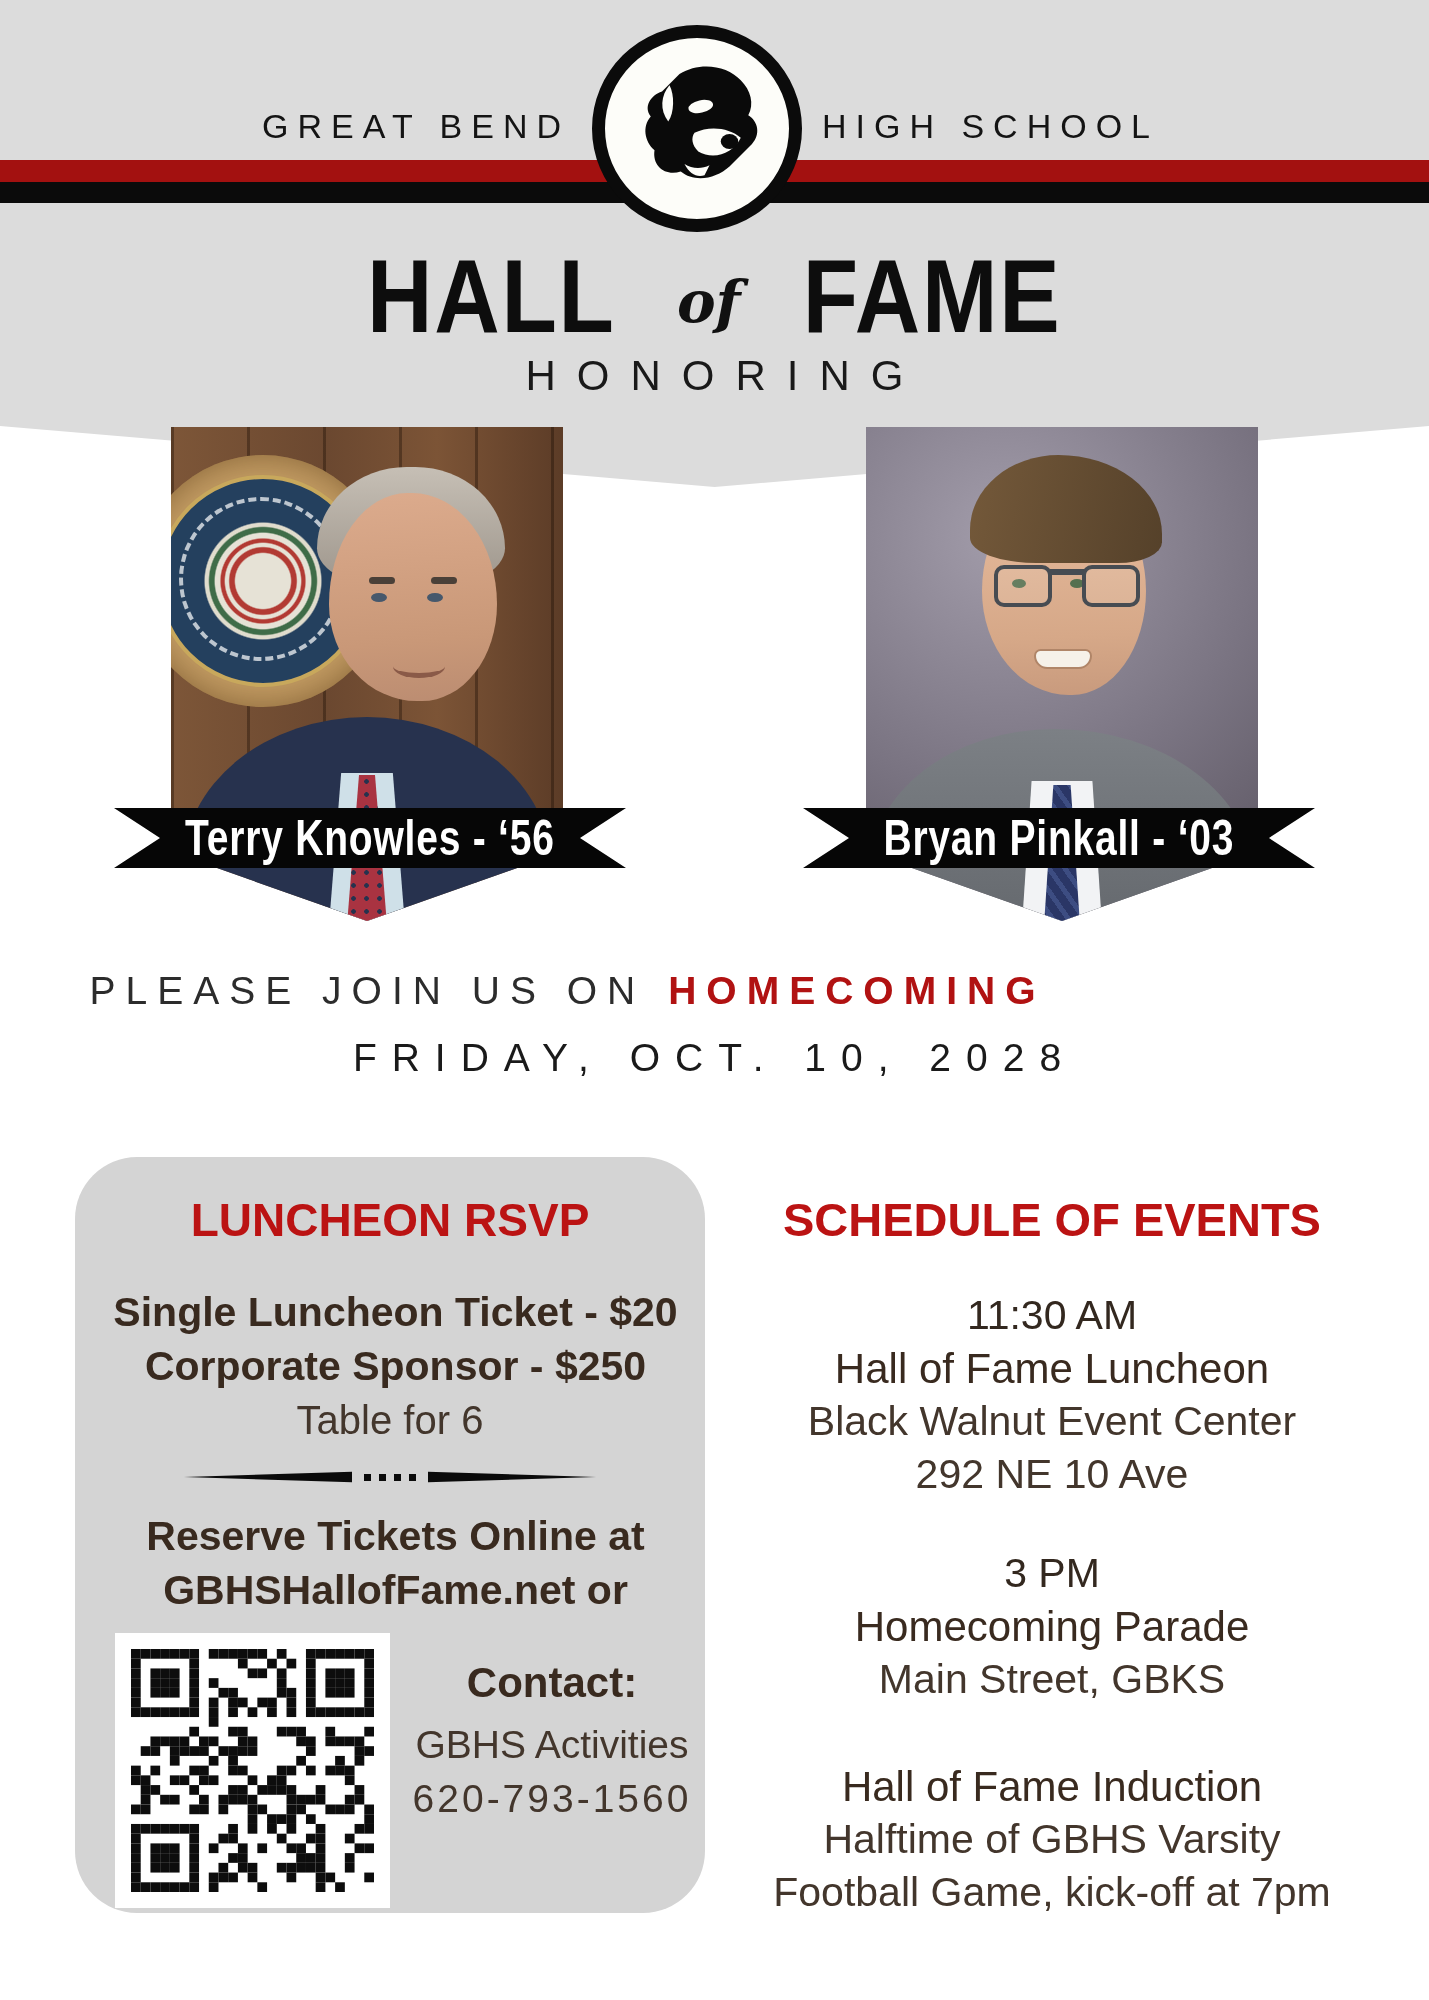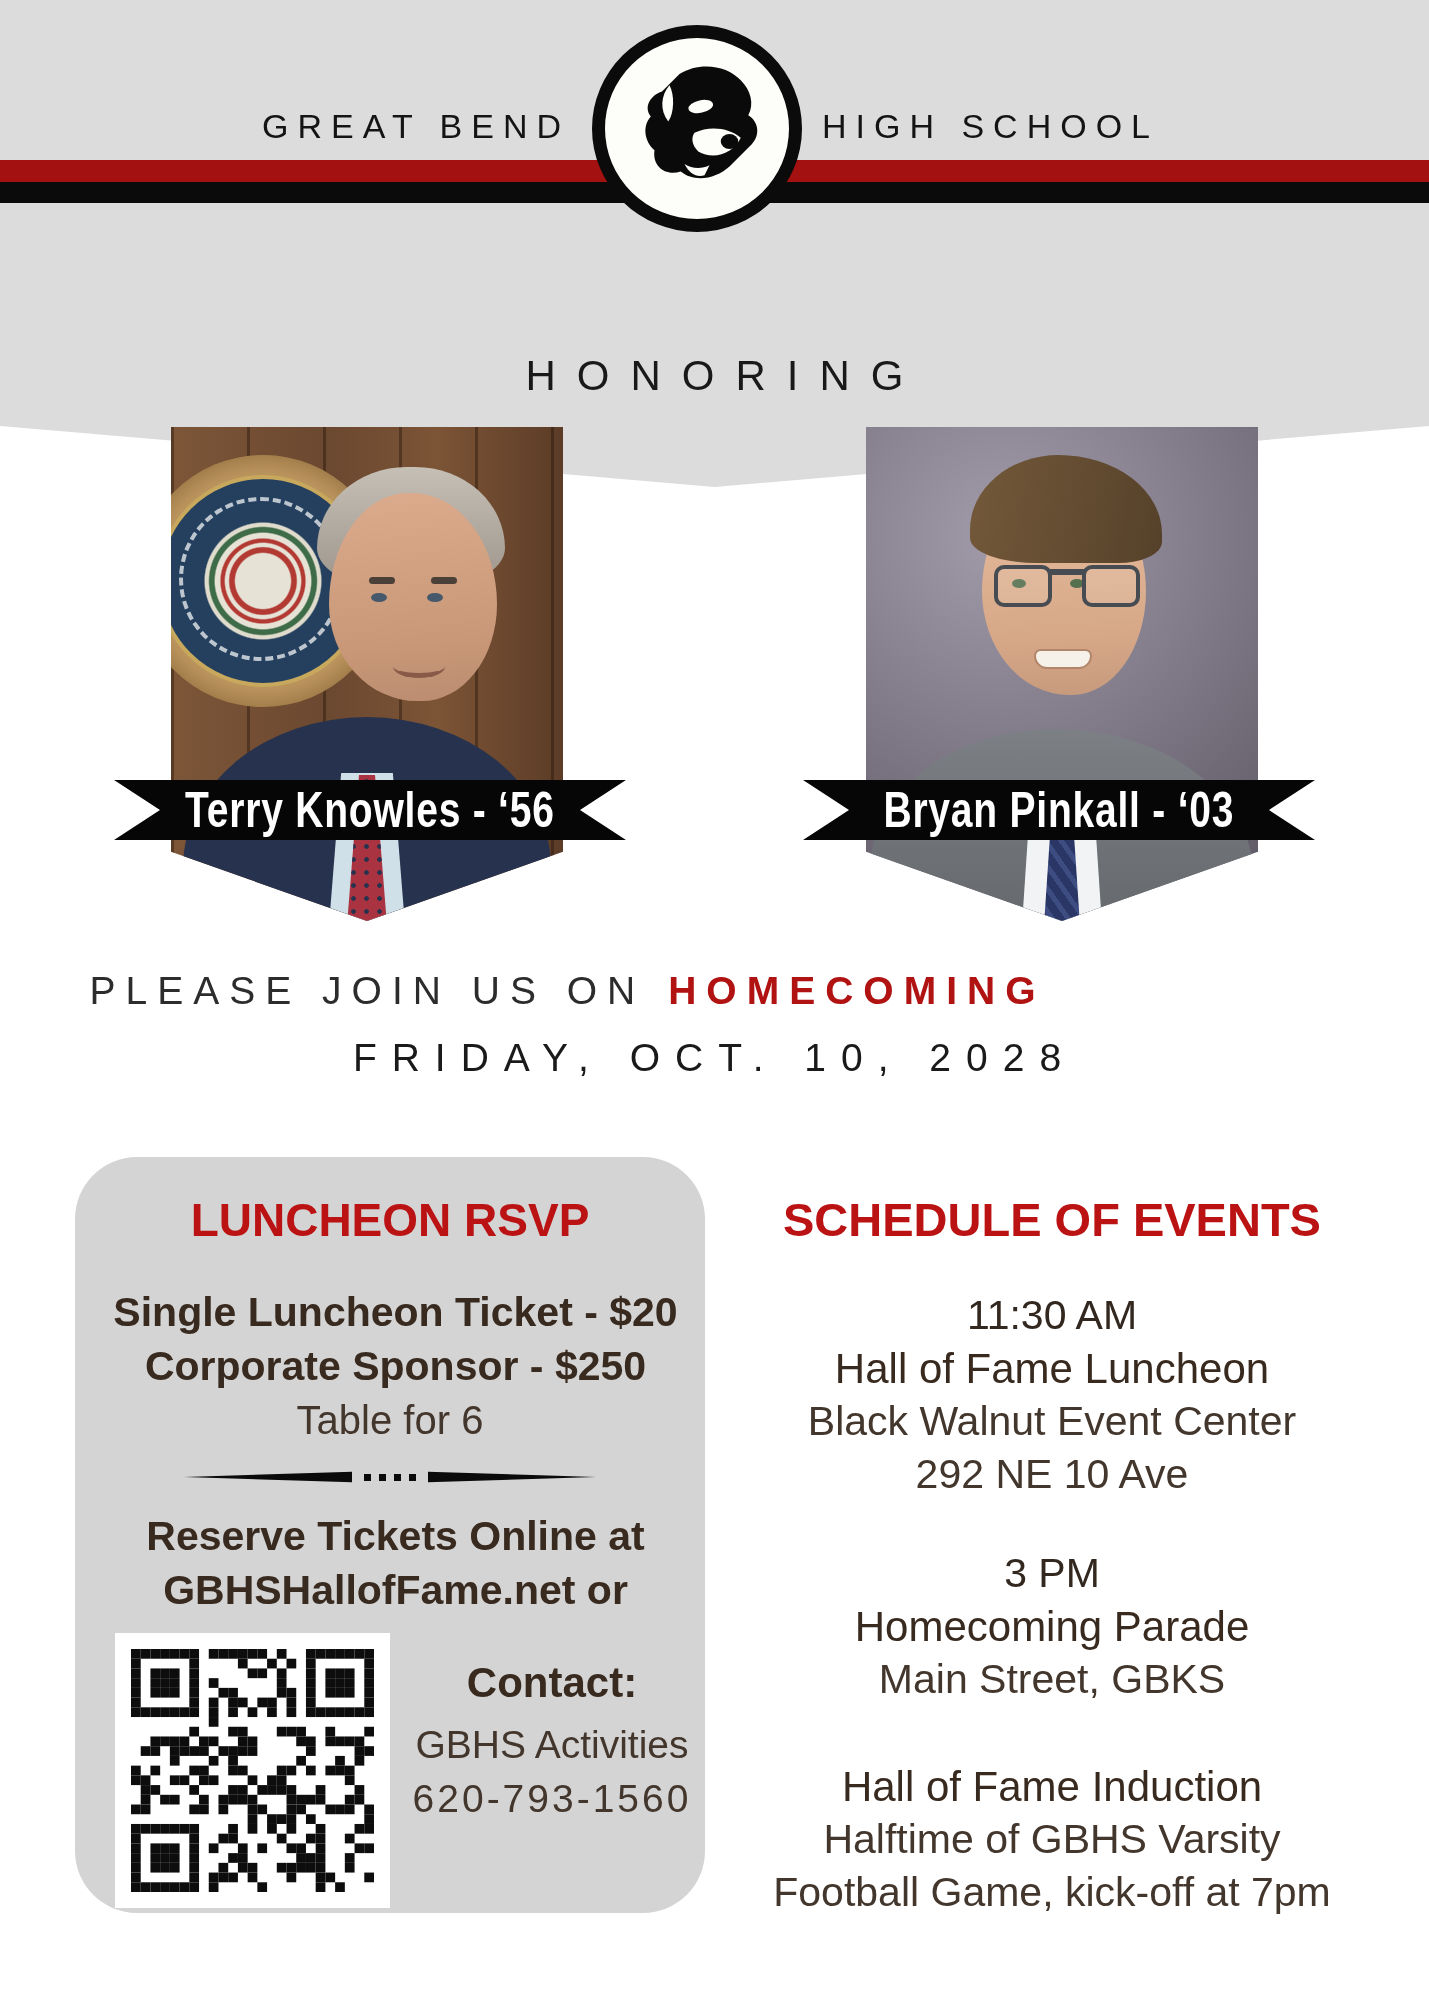--- a/index.html
+++ b/index.html
@@ -102,21 +102,21 @@
   .suit-b{left:4px;bottom:-4px;width:384px;height:196px;
     background:linear-gradient(#7c8085,#65696e);
     border-radius:48% 52% 0 0 / 72% 76% 0 0;}
   .shirt-b{left:156px;bottom:-4px;width:80px;height:144px;background:#f2f3f5;
     clip-path:polygon(12% 0,88% 0,100% 100%,0 100%);}
   .tie-b{left:178px;bottom:-4px;width:36px;height:140px;
     background:repeating-linear-gradient(55deg,#2a3666 0 8px,#3d4d82 8px 13px);
     clip-path:polygon(26% 0,74% 0,100% 100%,0 100%);}
   
   .ribbon{
-    position:absolute;top:780px;width:512px;height:60px;z-index:6;
+    position:absolute;top:808px;width:512px;height:60px;z-index:6;
     background:var(--ribbon-black);color:#ffffff;
     clip-path:polygon(0 0,100% 0,calc(100% - 46px) 50%,100% 100%,0 100%,46px 50%);
     display:flex;align-items:center;justify-content:center;
   }
   .ribbon-left{left:114px;}
   .ribbon-right{left:803px;}
   .ribbon span{
     display:block;font-size:50px;font-weight:bold;letter-spacing:1px;line-height:60px;
     transform:scaleX(0.78);white-space:nowrap;
   }
@@ -174,20 +174,25 @@
     <svg viewBox="0 0 120 120" aria-hidden="true">
       <path fill="#0a0a0a" d="M32,30 L46,16 C62,6 84,9 95,21 C103,29 106,40 101,49 C109,54 111,64 104,72 L86,90 C75,100 58,103 47,94 C35,98 24,90 26,77 C18,70 16,58 23,50 C17,42 23,33 32,30 Z"></path>
       <path fill="#fdfdf9" d="M38,25 C31,33 30,45 37,54 C42,47 42,32 38,25 Z"></path>
       <ellipse fill="#fdfdf9" cx="63" cy="42" rx="10" ry="5" transform="rotate(-12 63 42)"></ellipse>
       <path fill="#fdfdf9" d="M58,63 C70,57 86,59 95,67 C89,80 73,85 61,78 C56,73 55,67 58,63 Z"></path>
       <ellipse fill="#0a0a0a" cx="86" cy="70" rx="7" ry="6"></ellipse>
       <path fill="#fdfdf9" d="M50,88 C56,92 64,92 70,89 L66,97 C60,99 54,96 50,88 Z"></path>
     </svg>
   </div>
 
+  <div class="title-row">
+    <span class="title-big">HALL</span>
+    <span class="title-of">of</span>
+    <span class="title-big">FAME</span>
+  </div>
 
   <div class="honoring">HONORING</div>
 
   <div class="photo photo-left">
     <div class="layer wood"></div>
     <div class="layer seal-burst"></div>
     <div class="layer seal"></div>
     <div class="layer seal-ring"></div>
     <div class="layer hair-t"></div>
     <div class="layer face-t"></div>

